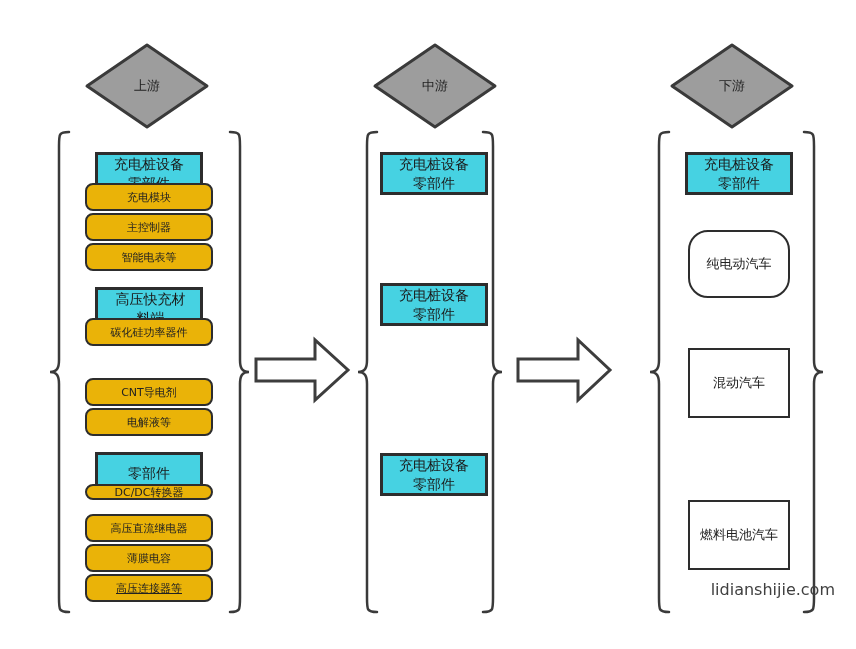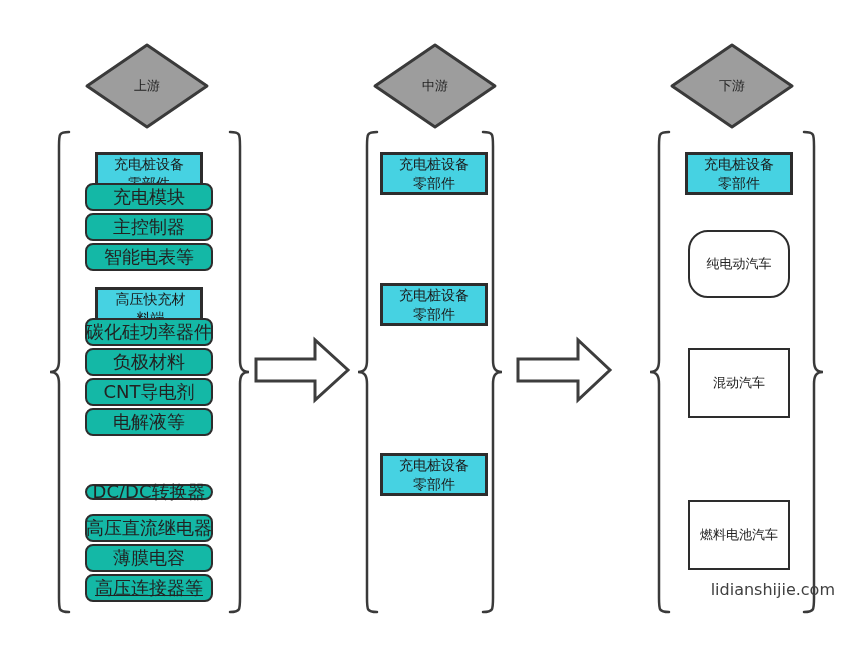--- a/index.html
+++ b/index.html
@@ -13,23 +13,23 @@
     font-size:13px;color:#222;white-space:nowrap;
   }
   .cyan-box{
     position:absolute;box-sizing:border-box;
     background:#46d2e2;border:3px solid #2d2d2d;
     display:flex;align-items:center;justify-content:center;text-align:center;
     font-size:14px;line-height:1.35;color:#1a1a1a;padding:0 13px;margin-top:13px;
   }
   .white-box{
     position:absolute;box-sizing:border-box;
-    background:#14b8a6;border:2.5px solid #2d2d2d;border-radius:8px;
+    background:#eab308;border:2.5px solid #2d2d2d;border-radius:8px;
     display:flex;align-items:center;justify-content:center;text-align:center;
-    font-size:18px;color:#222;white-space:nowrap;
+    font-size:11px;color:#222;white-space:nowrap;
   }
   .big-box{
     position:absolute;box-sizing:border-box;
     background:#ffffff;border:2.5px solid #2d2d2d;
     display:flex;align-items:center;justify-content:center;text-align:center;
     font-size:13px;color:#222;white-space:nowrap;
   }
   .rounded{border-radius:20px;}
   .watermark{
     position:absolute;left:690px;top:580px;width:145px;
@@ -64,24 +64,24 @@
   <div class="diamond-label" style="left:435px;top:86px;">中游</div>
   <div class="diamond-label" style="left:732px;top:86px;">下游</div>
 
   <div class="cyan-box" style="left:95px;top:139px;width:108px;height:43px;">充电桩设备零部件</div>
   <div class="white-box" style="left:85px;top:183px;width:128px;height:28px;">充电模块</div>
   <div class="white-box" style="left:85px;top:213px;width:128px;height:28px;">主控制器</div>
   <div class="white-box" style="left:85px;top:243px;width:128px;height:28px;">智能电表等</div>
 
   <div class="cyan-box" style="left:95px;top:274px;width:108px;height:43px;padding-left:16px;">高压快充材料端</div>
   <div class="white-box" style="left:85px;top:318px;width:128px;height:28px;">碳化硅功率器件</div>
-  <div class="white-box" style="left:85px;top:348px;width:128px;height:28px;">负极材料</div>
   <div class="white-box" style="left:85px;top:378px;width:128px;height:28px;">CNT导电剂</div>
   <div class="white-box" style="left:85px;top:408px;width:128px;height:28px;">电解液等</div>
 
+  <div class="cyan-box" style="left:95px;top:439px;width:108px;height:43px;">零部件</div>
   <div class="white-box" style="left:85px;top:484px;width:128px;height:16px;">DC/DC转换器</div>
   <div class="white-box" style="left:85px;top:514px;width:128px;height:28px;">高压直流继电器</div>
   <div class="white-box" style="left:85px;top:544px;width:128px;height:28px;">薄膜电容</div>
   <div class="white-box" style="left:85px;top:574px;width:128px;height:28px;text-decoration:underline;">高压连接器等</div>
 
   <div class="cyan-box" style="left:380px;top:139px;width:108px;height:43px;">充电桩设备零部件</div>
   <div class="cyan-box" style="left:380px;top:270px;width:108px;height:43px;">充电桩设备零部件</div>
   <div class="cyan-box" style="left:380px;top:440px;width:108px;height:43px;">充电桩设备零部件</div>
 
   <div class="cyan-box" style="left:685px;top:139px;width:108px;height:43px;">充电桩设备零部件</div>

